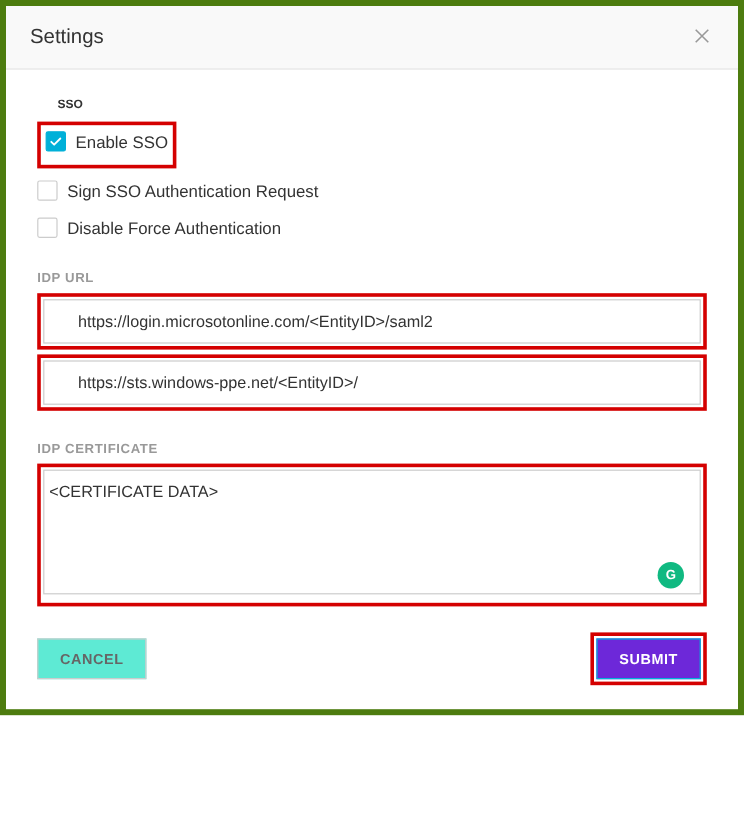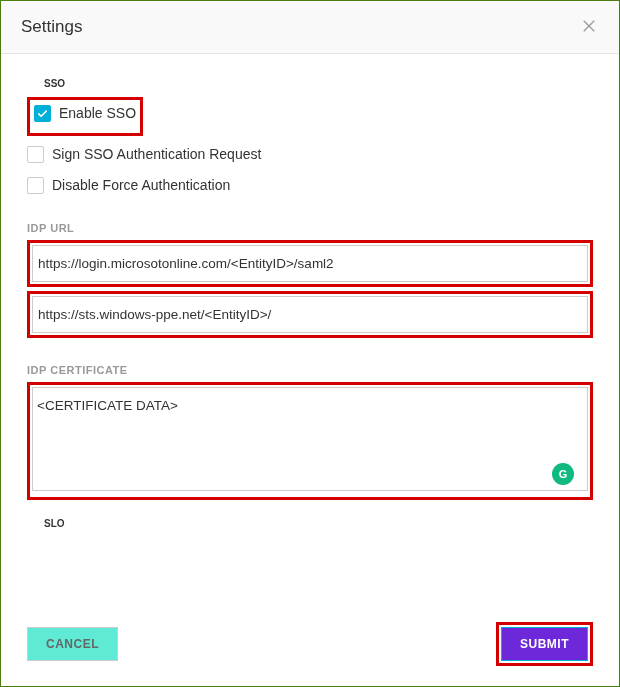--- a/index.html
+++ b/index.html
@@ -9,22 +9,22 @@
     }
     body {
       font-family: -apple-system, BlinkMacSystemFont, "Segoe UI", Helvetica, Arial, sans-serif;
       background: #fff;
       width: 620px;
       height: 687px;
       overflow: hidden;
     }
     .dialog {
       width: 620px;
-      height: 687px;
-      border: 1px solid #4d7c0f;
+      height: 596px;
+      border: 5px solid #4d7c0f;
       display: flex;
       flex-direction: column;
     }
     .dialog-header {
       background: #f9f9f9;
       padding: 16px 20px;
       border-bottom: 1px solid #e5e5e5;
       display: flex;
       justify-content: space-between;
       align-items: center;
@@ -57,21 +57,21 @@
       color: #333;
       margin-bottom: 8px;
       margin-top: 4px;
       margin-left: 17px;
     }
     .section-heading.slo {
       margin-top: 18px;
     }
     .checkbox-row {
       display: flex;
-      align-items: flex-start;
+      align-items: center;
       margin-bottom: 10px;
       padding: 2px 0;
     }
     .checkbox-row.tight {
       margin-bottom: 6px;
     }
     .checkbox {
       width: 17px;
       height: 17px;
       border: 1px solid #ccc;
@@ -99,21 +99,21 @@
     .field-label {
       font-size: 11px;
       font-weight: 700;
       color: #999;
       letter-spacing: 0.5px;
       margin-top: 26px;
       margin-bottom: 6px;
     }
     .text-input {
       width: 100%;
-      padding: 10px 5px;
+      padding: 10px 28px;
       border: 1px solid #ccc;
       font-size: 13.5px;
       color: #333;
       font-family: inherit;
       outline: none;
     }
     .textarea {
       width: 100%;
       height: 104px;
       padding: 10px 4px;

